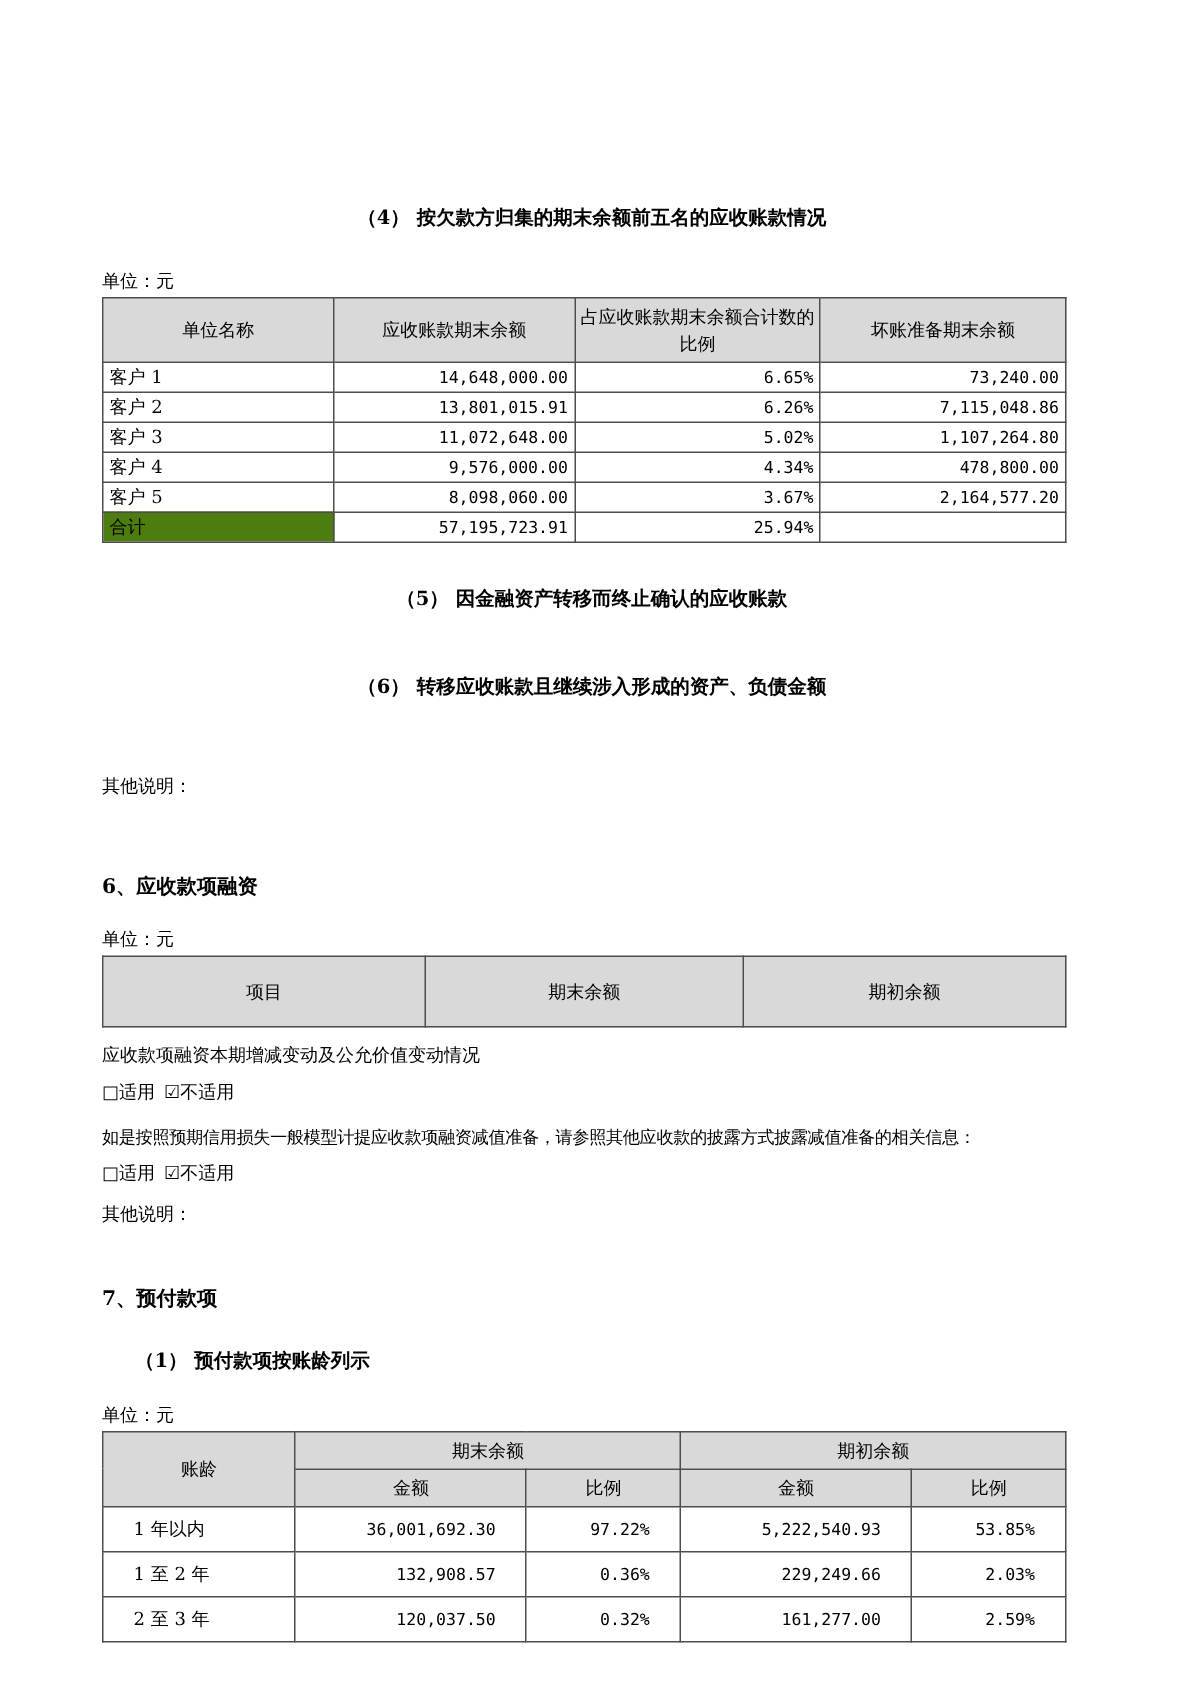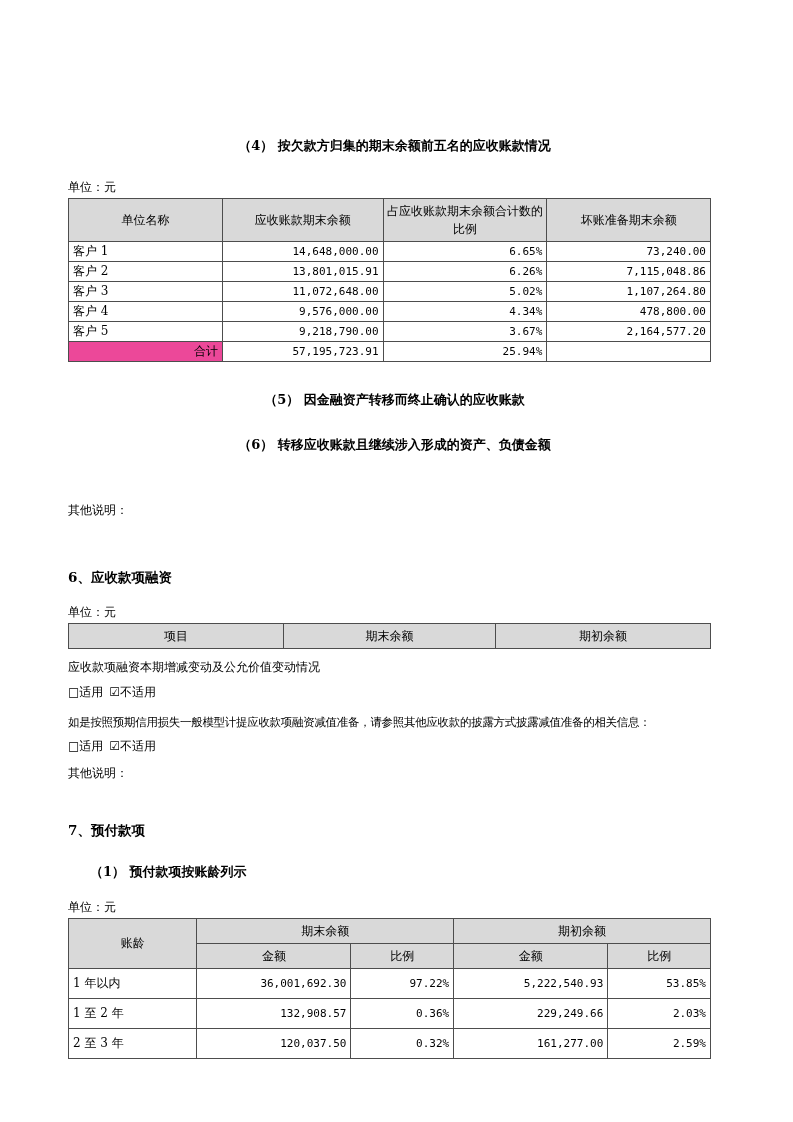--- a/index.html
+++ b/index.html
@@ -18,30 +18,30 @@
 
   .unit { font-size:12px; margin-top:24px; }
   .unit.tight { margin-top:18px; }
 
   table { width:100%; border-collapse:collapse; table-layout:fixed; font-size:12px; }
   th, td { border:1px solid #4d4d4d; }
   thead th { background:#d9d9d9; font-weight:normal; text-align:center; padding:3px 2px; line-height:1.5; }
   td { padding:1px 4px; height:17px; }
   .num { text-align:right; font-family:"DejaVu Sans Mono", monospace; font-size:11px; }
   .name { text-align:left; }
-  .gray { background:#ec4899;text-align:right; }
+  .gray { background:#4d7c0f; }
   .t1 { margin-top:2px; }
   .t2 { margin-top:2px; }
-  .t2 th { padding:3px 2px; }
+  .t2 th { padding:14px 2px; }
   .t3 { margin-top:2px; }
-  .t3 td { padding:6px 4px; height:26px; }
+  .t3 td { padding:6px 20px; height:26px; }
   .t3 thead th { padding:3px 2px; }
 
   .mt-s5 { margin-top:30px; }
-  .mt-s6 { margin-top:28px; }
+  .mt-s6 { margin-top:42px; }
   .note { font-size:12px; margin-top:48px; }
   .mt-sec6 { margin-top:50px; }
   .para { font-size:12px; margin-top:10px; }
   .check-line { font-size:12px; margin-top:8px; }
   .check-line .gap { display:inline-block; width:6px; }
   .long-note { font-size:11.5px; margin-top:14px; white-space:nowrap; letter-spacing:-0.3px; }
   .note2 { font-size:12px; margin-top:10px; }
   .mt-sec7 { margin-top:40px; }
   .mt-s71 { margin-top:24px; }
 </style>
@@ -89,21 +89,21 @@
         <td class="num">1,107,264.80</td>
       </tr>
       <tr>
         <td class="name">客户 4</td>
         <td class="num">9,576,000.00</td>
         <td class="num">4.34%</td>
         <td class="num">478,800.00</td>
       </tr>
       <tr>
         <td class="name">客户 5</td>
-        <td class="num">9,218,790.00</td>
+        <td class="num">8,098,060.00</td>
         <td class="num">3.67%</td>
         <td class="num">2,164,577.20</td>
       </tr>
       <tr>
         <td class="name gray">合计</td>
         <td class="num">57,195,723.91</td>
         <td class="num">25.94%</td>
         <td class="num"></td>
       </tr>
     </tbody>

